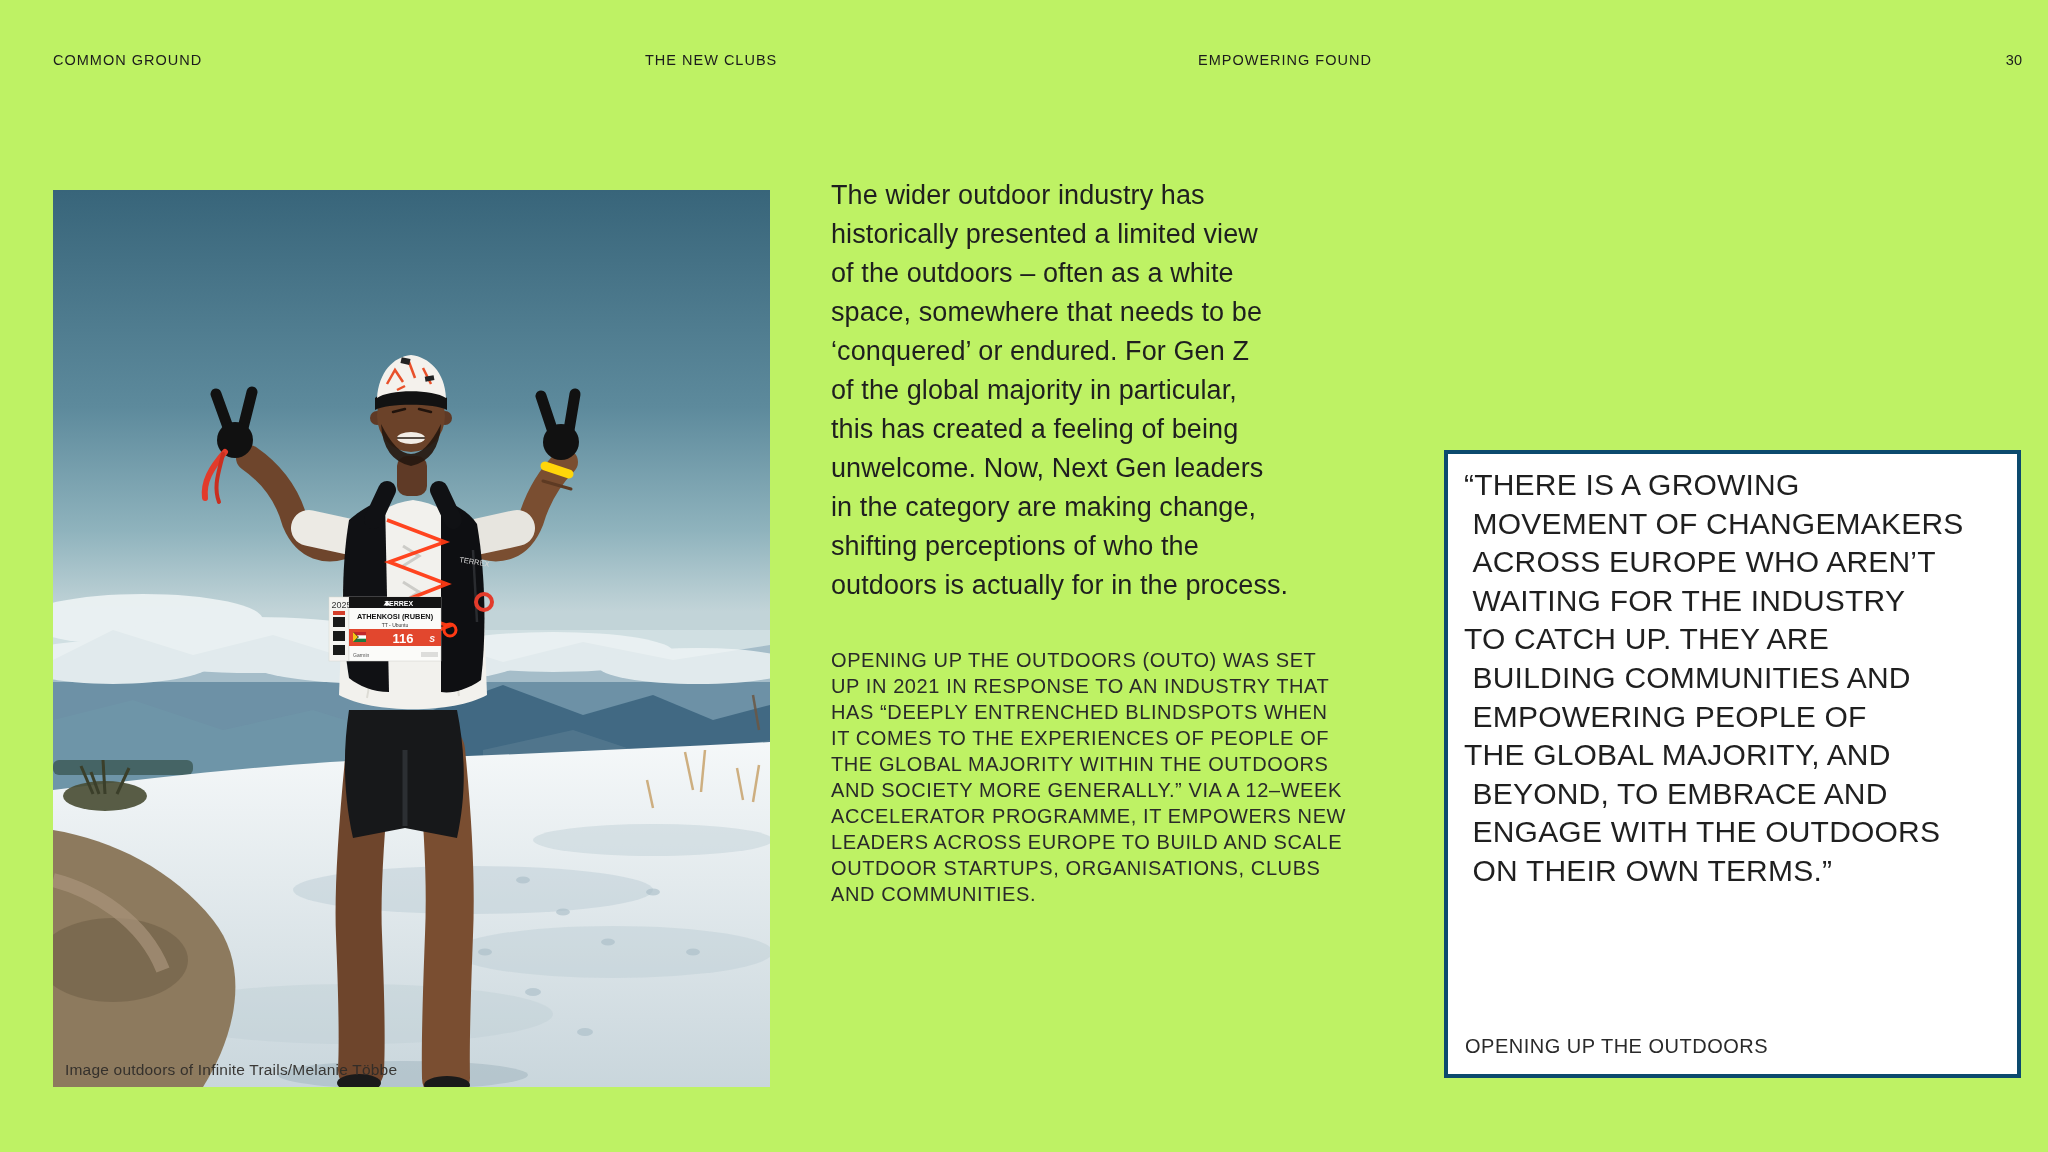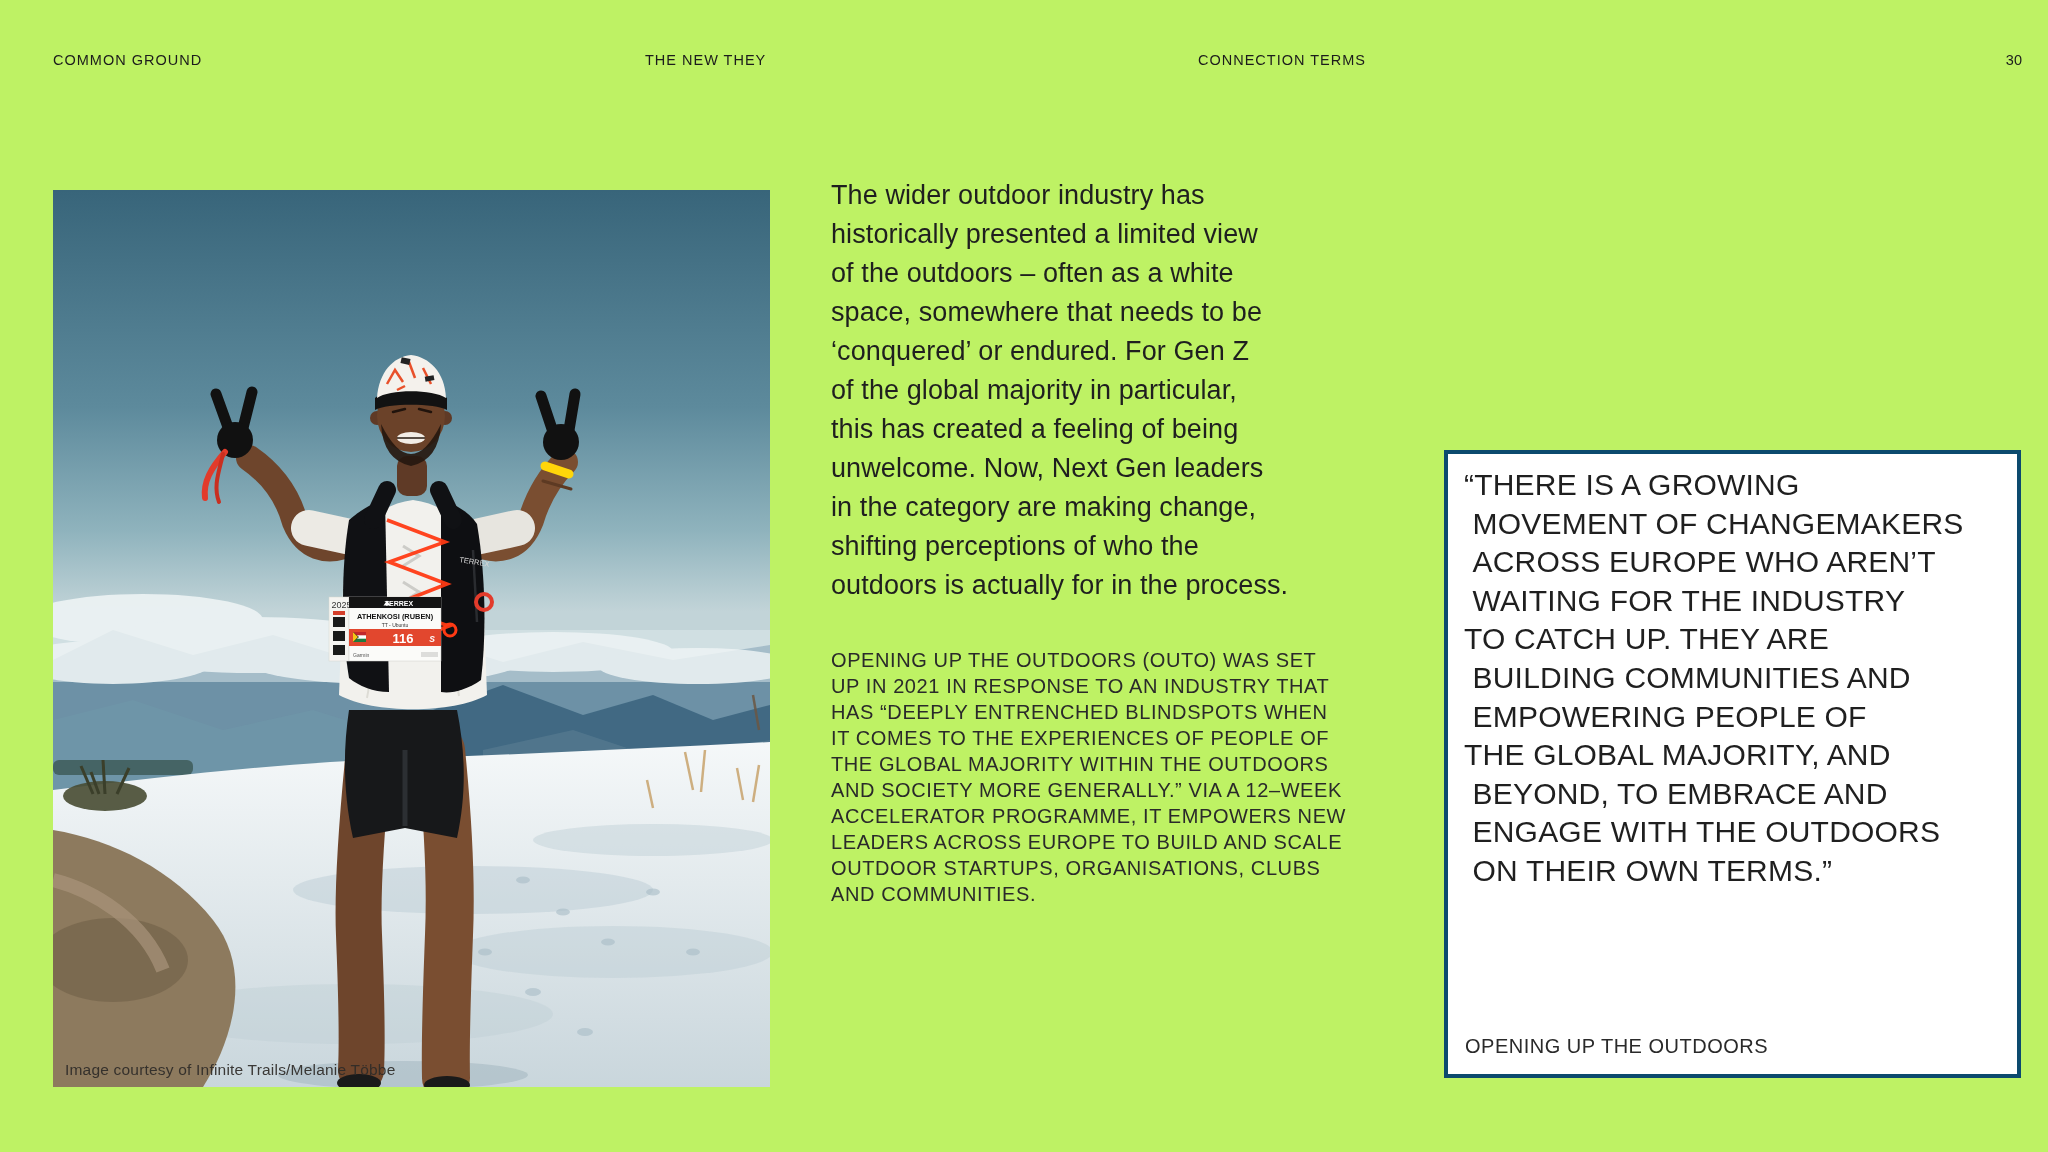--- a/index.html
+++ b/index.html
@@ -27,22 +27,22 @@
   .quote-box{position:absolute;left:1444px;top:450px;width:577px;height:628px;border:4px solid #0c4a6e;box-sizing:border-box;background:#ffffff;}
   .quote-text{position:absolute;left:16px;top:12px;right:14px;font-size:30px;line-height:38.6px;color:#1f1f1f;white-space:pre-wrap;letter-spacing:.2px;}
   .quote-attrib{position:absolute;left:17px;bottom:16px;font-size:20px;letter-spacing:.5px;color:#2a2a2a;margin-top:40px;}
 </style>
 </head>
 <body>
 
 <div class="page">
 
   <div class="running-head rh-left">COMMON GROUND</div>
-  <div class="running-head rh-c1">THE NEW THEY</div>
-  <div class="running-head rh-c2">CONNECTION TERMS</div>
+  <div class="running-head rh-c1">THE NEW CLUBS</div>
+  <div class="running-head rh-c2">EMPOWERING FOUND</div>
   <div class="running-head rh-page">30</div>
 
   <div class="photo">
     <svg viewBox="0 0 717 897" preserveAspectRatio="none">
       <defs>
         <linearGradient id="sky" x1="0" y1="0" x2="0" y2="1">
           <stop offset="0" stop-color="#38657a"></stop>
           <stop offset="0.35" stop-color="#5d8a9c"></stop>
           <stop offset="0.55" stop-color="#8fb3bd"></stop>
           <stop offset="0.68" stop-color="#c2d4d8"></stop>
@@ -221,21 +221,21 @@
             <path d="M24,35 L30,40 L24,45 Z" fill="#111111"></path>
             <path d="M24,35 L29,40 L24,45 Z" fill="#f4c516"></path>
           </g>
           <text x="74" y="45.5" font-size="13" font-weight="bold" fill="#ffffff" text-anchor="middle">116</text>
           <text x="106" y="44.5" font-size="8.5" font-weight="bold" font-style="italic" fill="#ffffff" text-anchor="end">S</text>
           <text x="24" y="60" font-size="5" fill="#555555">Garmin</text>
           <rect x="92" y="55" width="17" height="5" fill="#dddddb"></rect>
         </g>
       </g>
     </svg>
-    <div class="photo-caption">Image courtesy of Infinite Trails/Melanie Többe</div>
+    <div class="photo-caption">Image outdoors of Infinite Trails/Melanie Többe</div>
   </div>
 
   <div class="article">
     <div class="intro">The wider outdoor industry has
 historically presented a limited view
 of the outdoors – often as a white
 space, somewhere that needs to be
 ‘conquered’ or endured. For Gen Z
 of the global majority in particular,
 this has created a feeling of being

